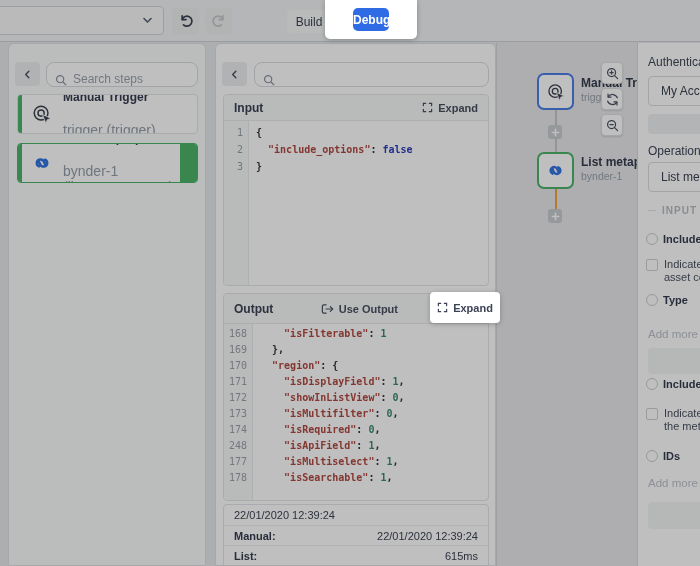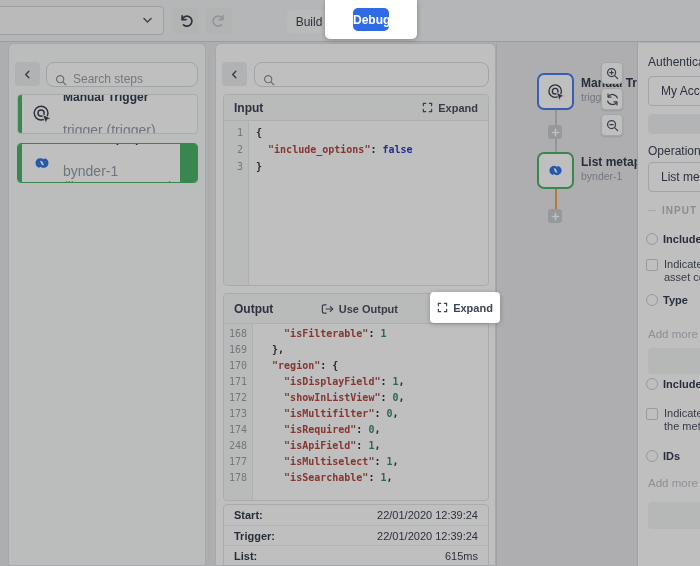--- a/index.html
+++ b/index.html
@@ -302,25 +302,24 @@
           </div>
           <div class="cl">
             <span class="ln">178</span>
             <span class="lt"><span class="tk-p">    </span><span class="tk-k">"isSearchable"</span><span class="tk-p">: </span><span class="tk-n">1</span><span class="tk-p">,</span></span>
           </div>
         </div>
     </div>
 
     <div class="run-meta">
       <div class="meta-row">
-        <span class="meta-label">Start:</span>
         <span class="meta-value">22/01/2020 12:39:24</span>
       </div>
       <div class="meta-row">
-        <span class="meta-label">Trigger:</span>
+        <span class="meta-label">Manual:</span>
         <span class="meta-value">22/01/2020 12:39:24</span>
       </div>
       <div class="meta-row">
         <span class="meta-label">List:</span>
         <span class="meta-value">615ms</span>
       </div>
       <div class="meta-row">
         
         
       </div>

